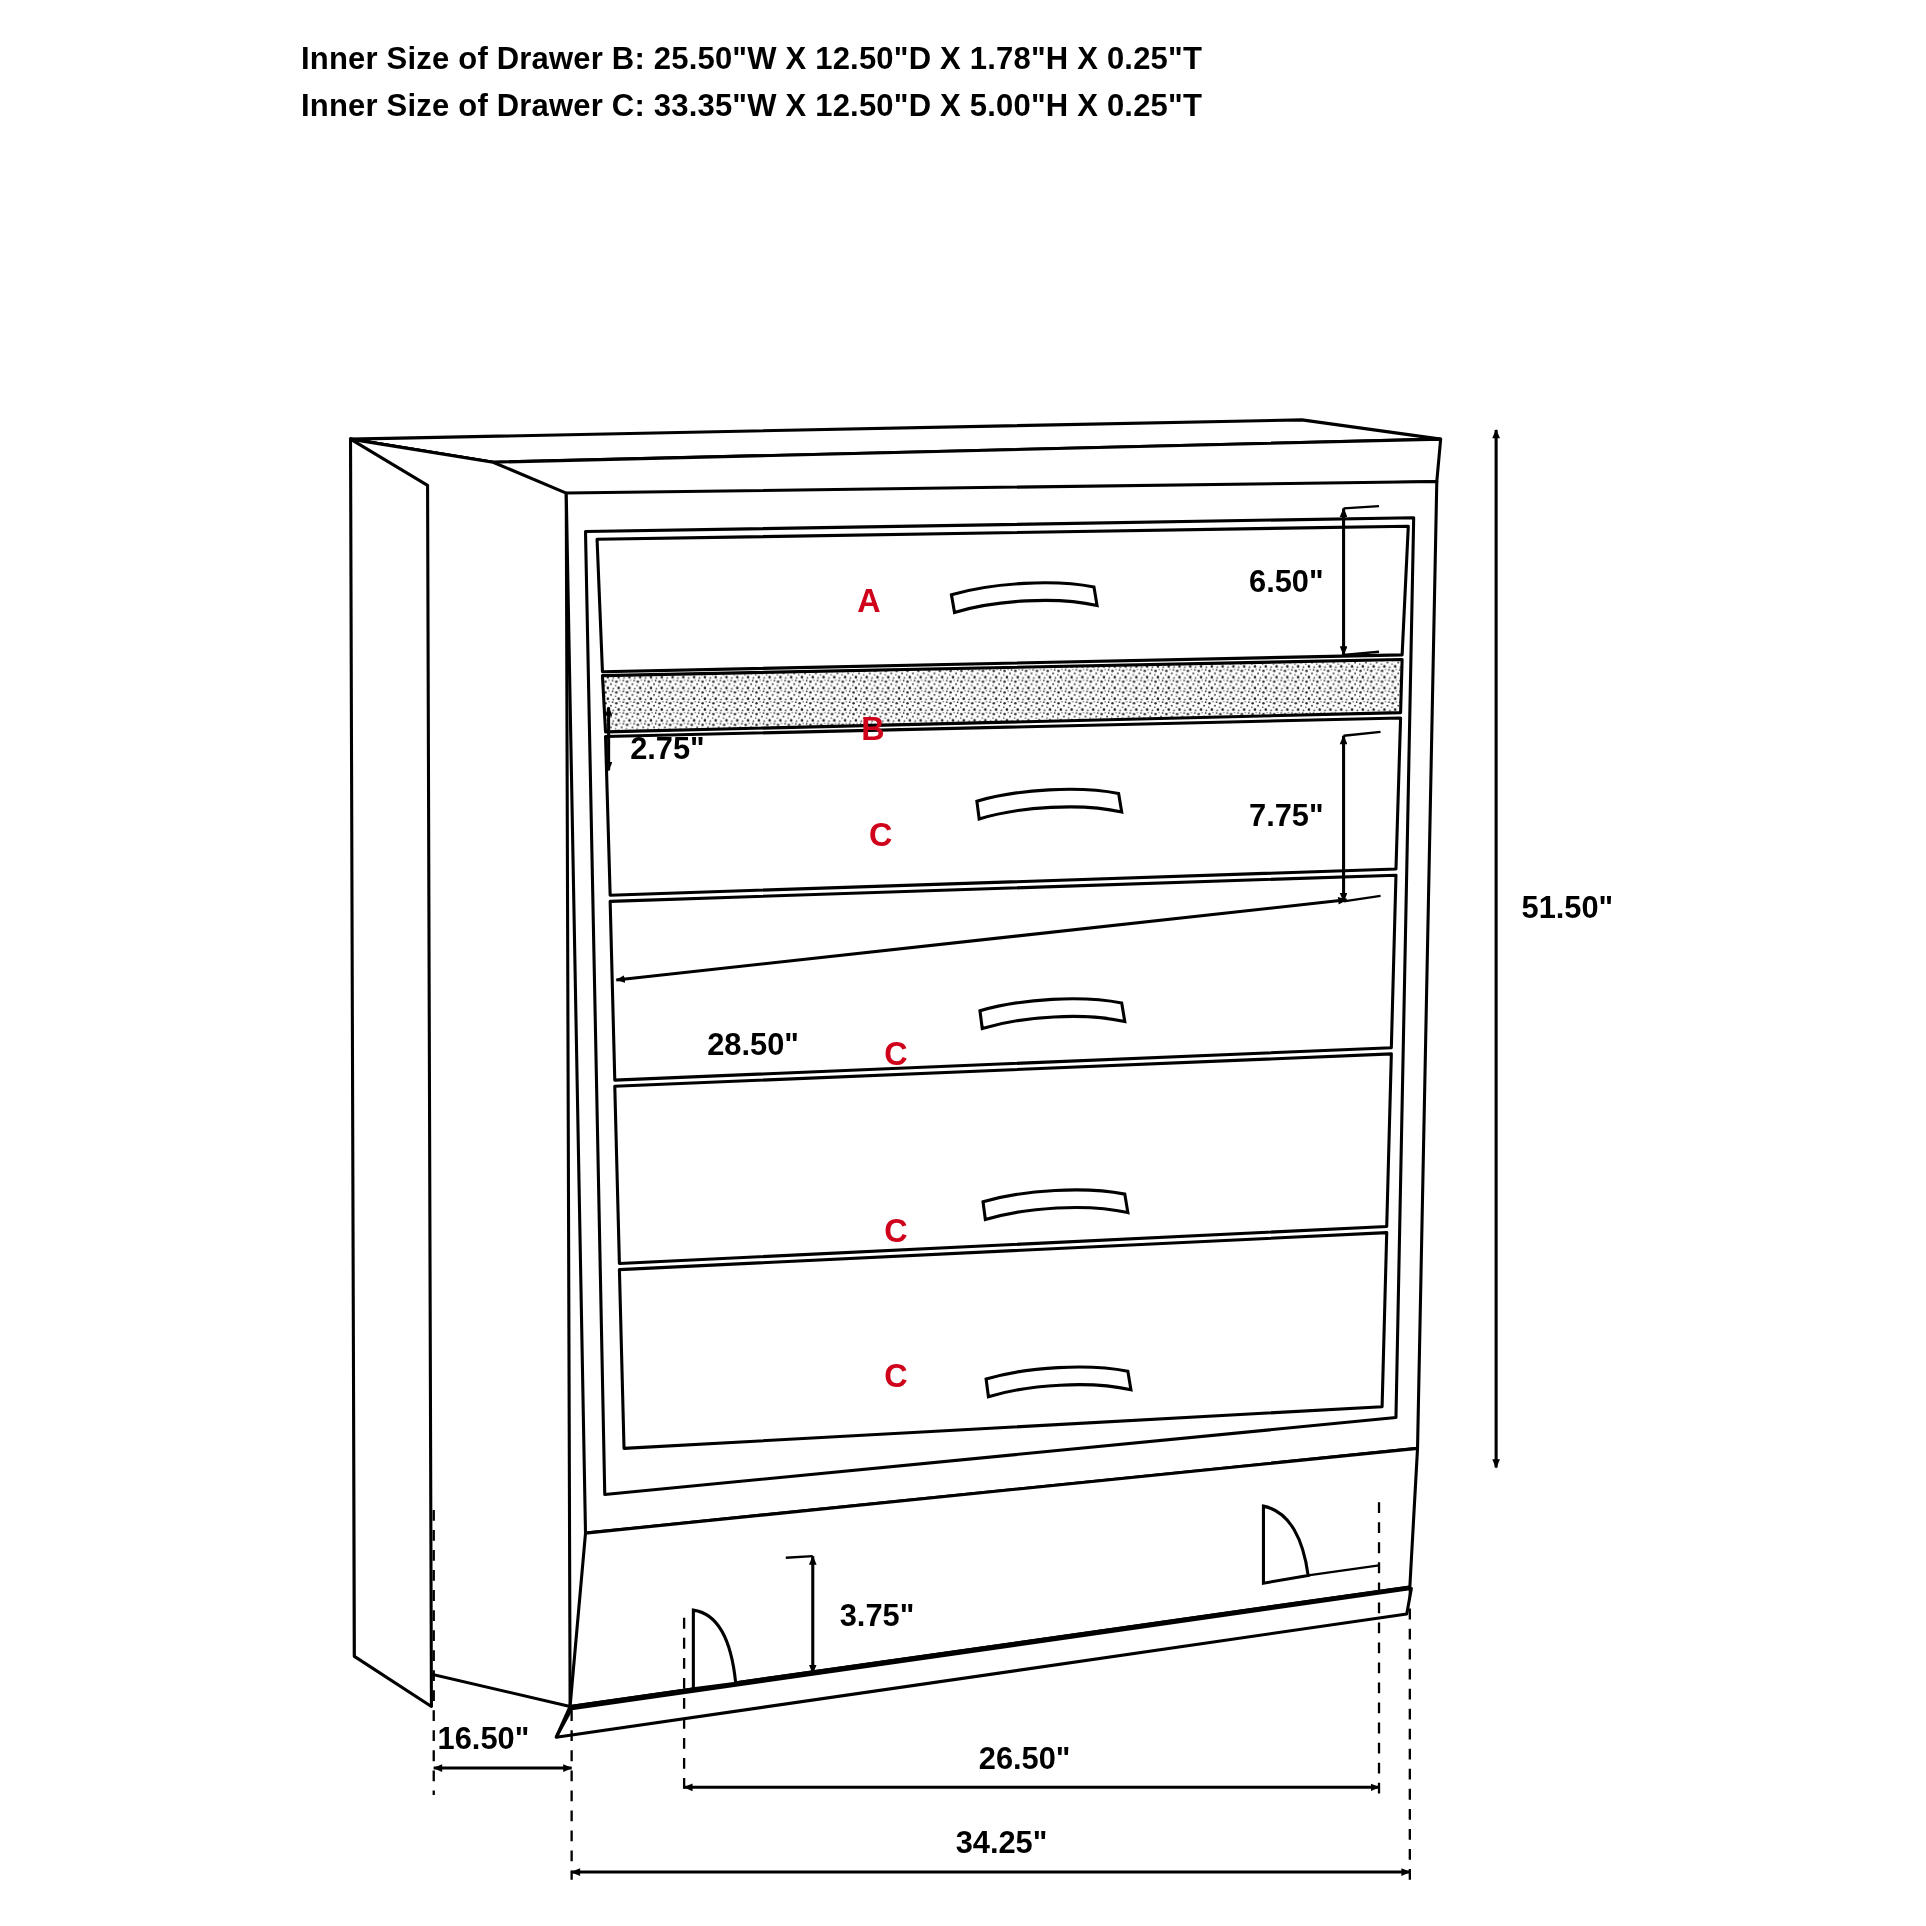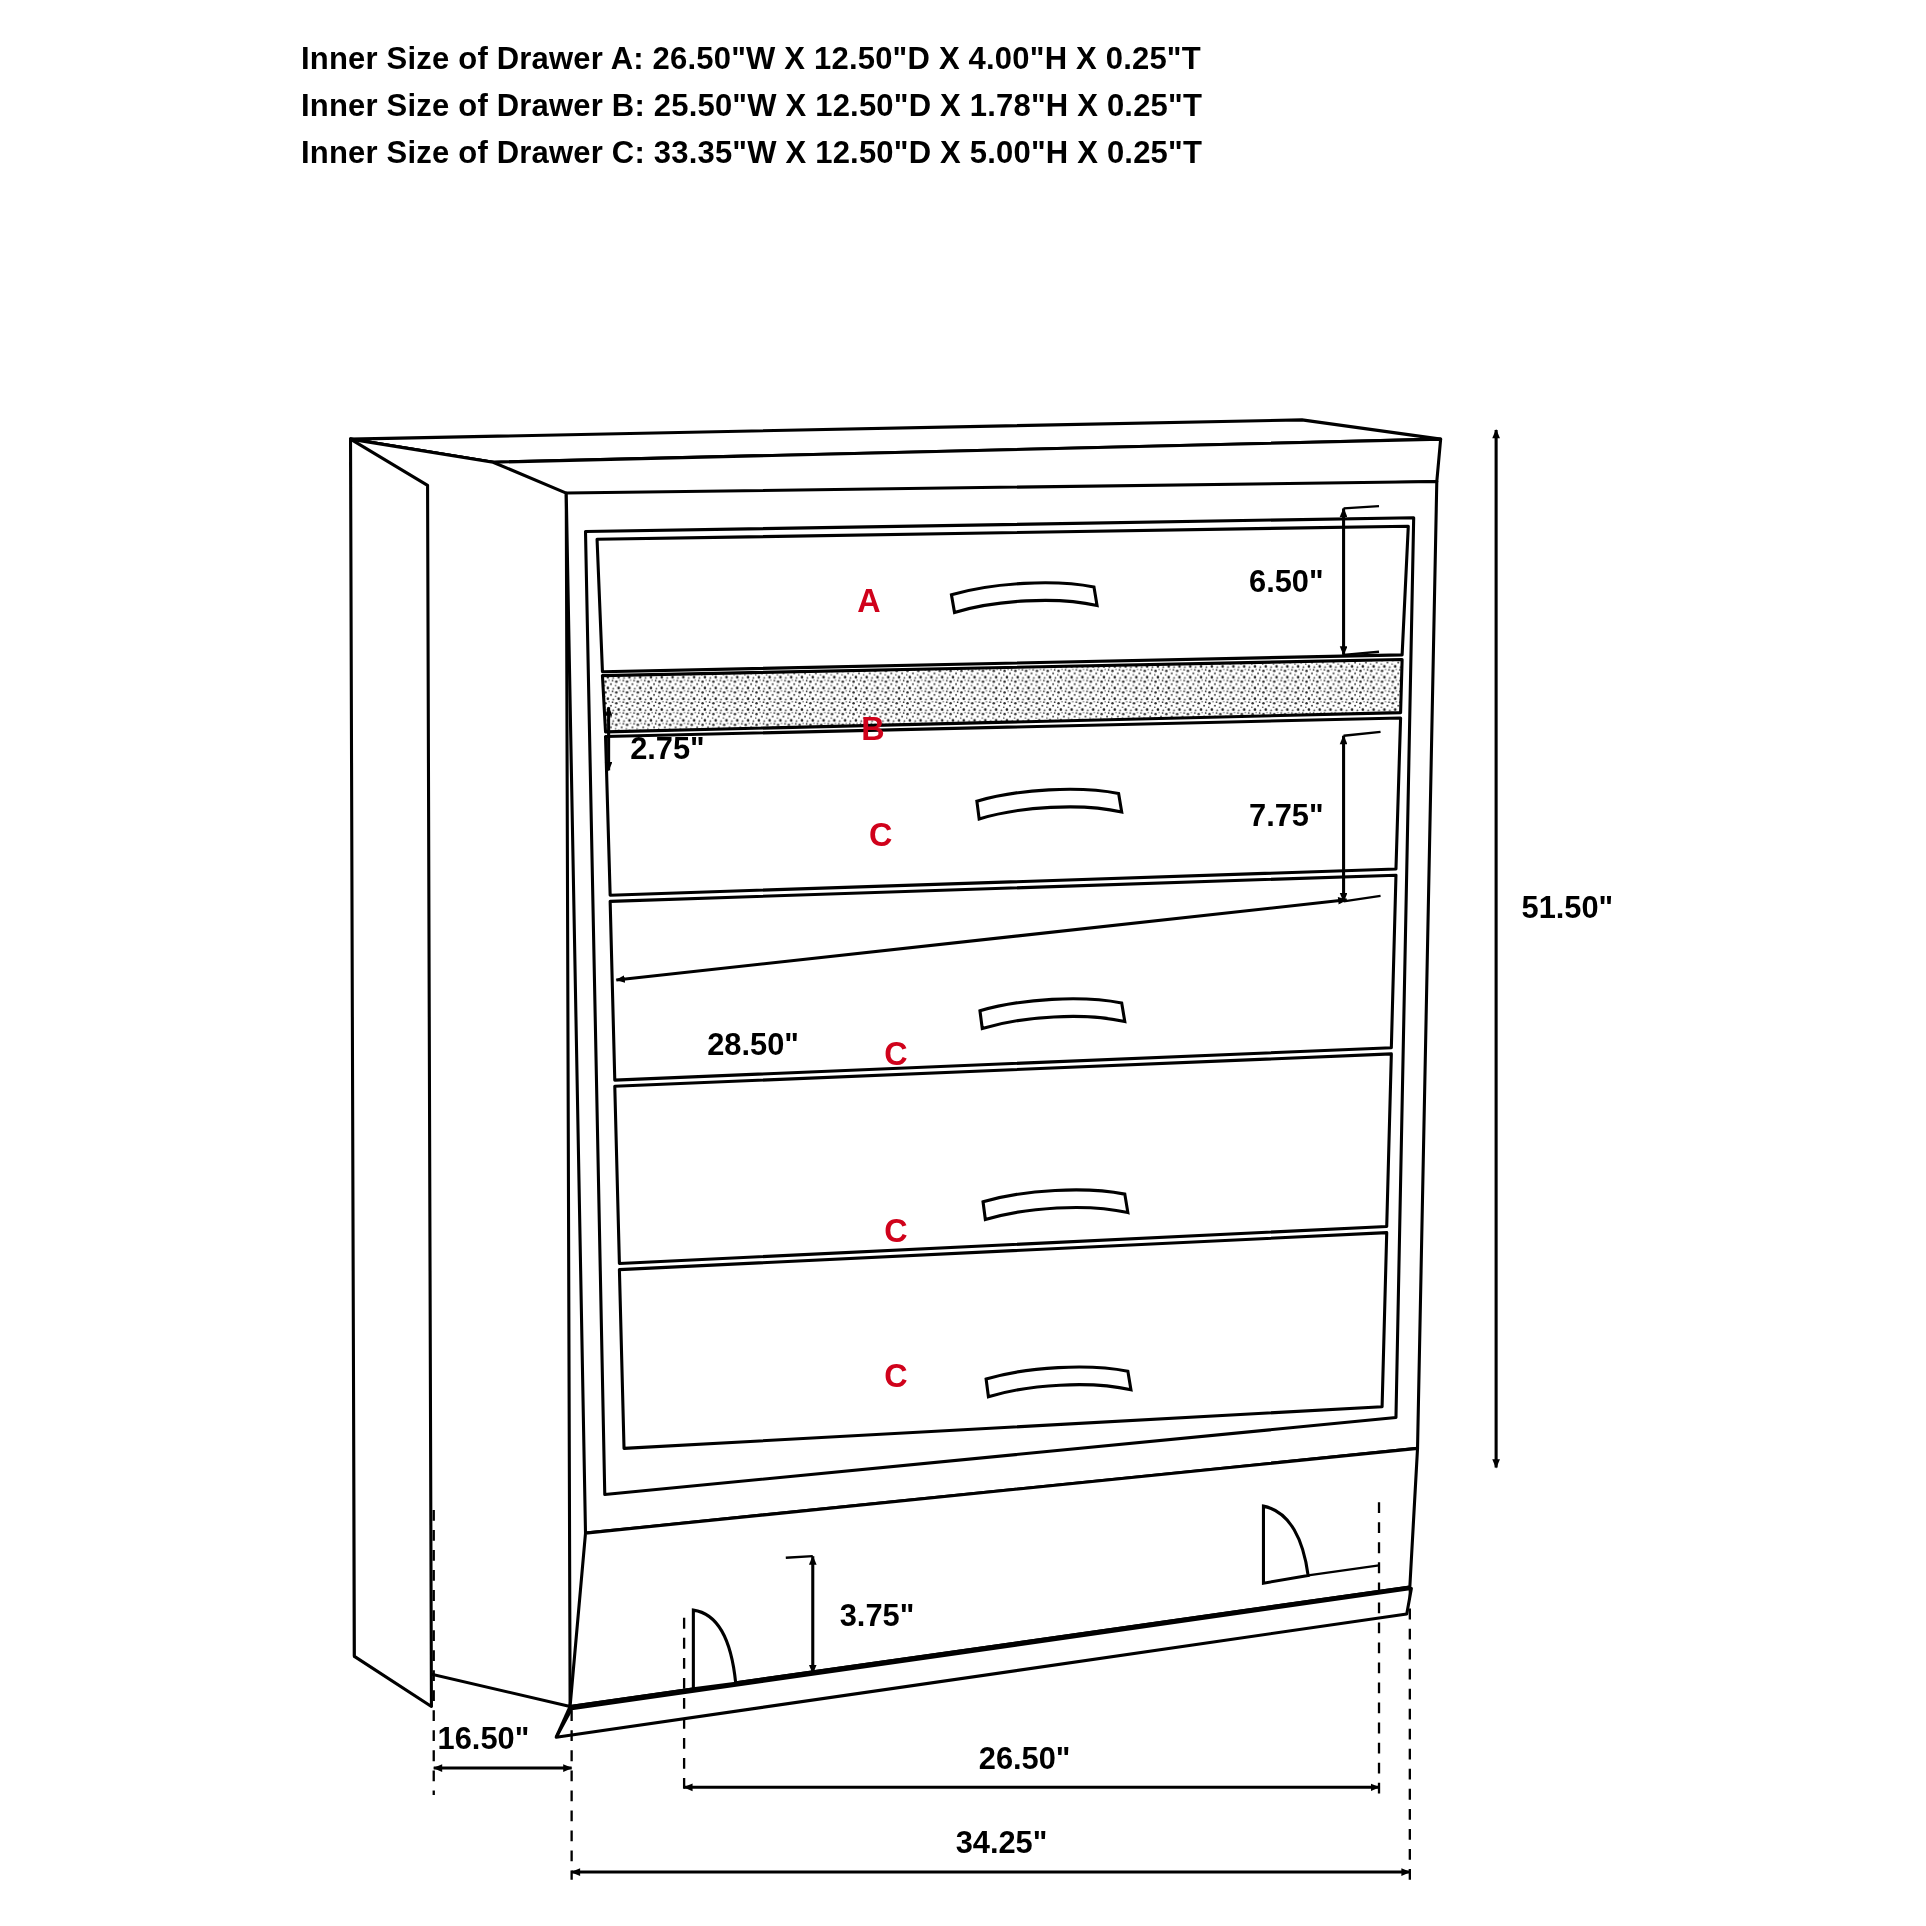--- a/index.html
+++ b/index.html
@@ -48,21 +48,20 @@
     font-family: "Liberation Sans", sans-serif;
     font-size: 42px;
     font-weight: bold;
     fill: #d0021b;
   }
 </style>
 </head>
 <body>
 
 <div id="spec-block">
-  <div class="spec-line">Inner Size of Drawer A: 26.50"W X 12.50"D X 4.00"H X 0.25"T</div>
   <div class="spec-line">Inner Size of Drawer B: 25.50"W X 12.50"D X 1.78"H X 0.25"T</div>
   <div class="spec-line">Inner Size of Drawer C: 33.35"W X 12.50"D X 5.00"H X 0.25"T</div>
 </div>
 
 <div id="diagram-wrap">
 <svg width="1926" height="1926" viewBox="0 0 2500 2500" xmlns="http://www.w3.org/2000/svg">
   <defs>
     <marker id="arrHead" markerWidth="14" markerHeight="14" refX="11" refY="5" orient="auto" markerUnits="userSpaceOnUse">
       <path d="M0,0 L12,5 L0,10 z" fill="#000"></path>
     </marker>

